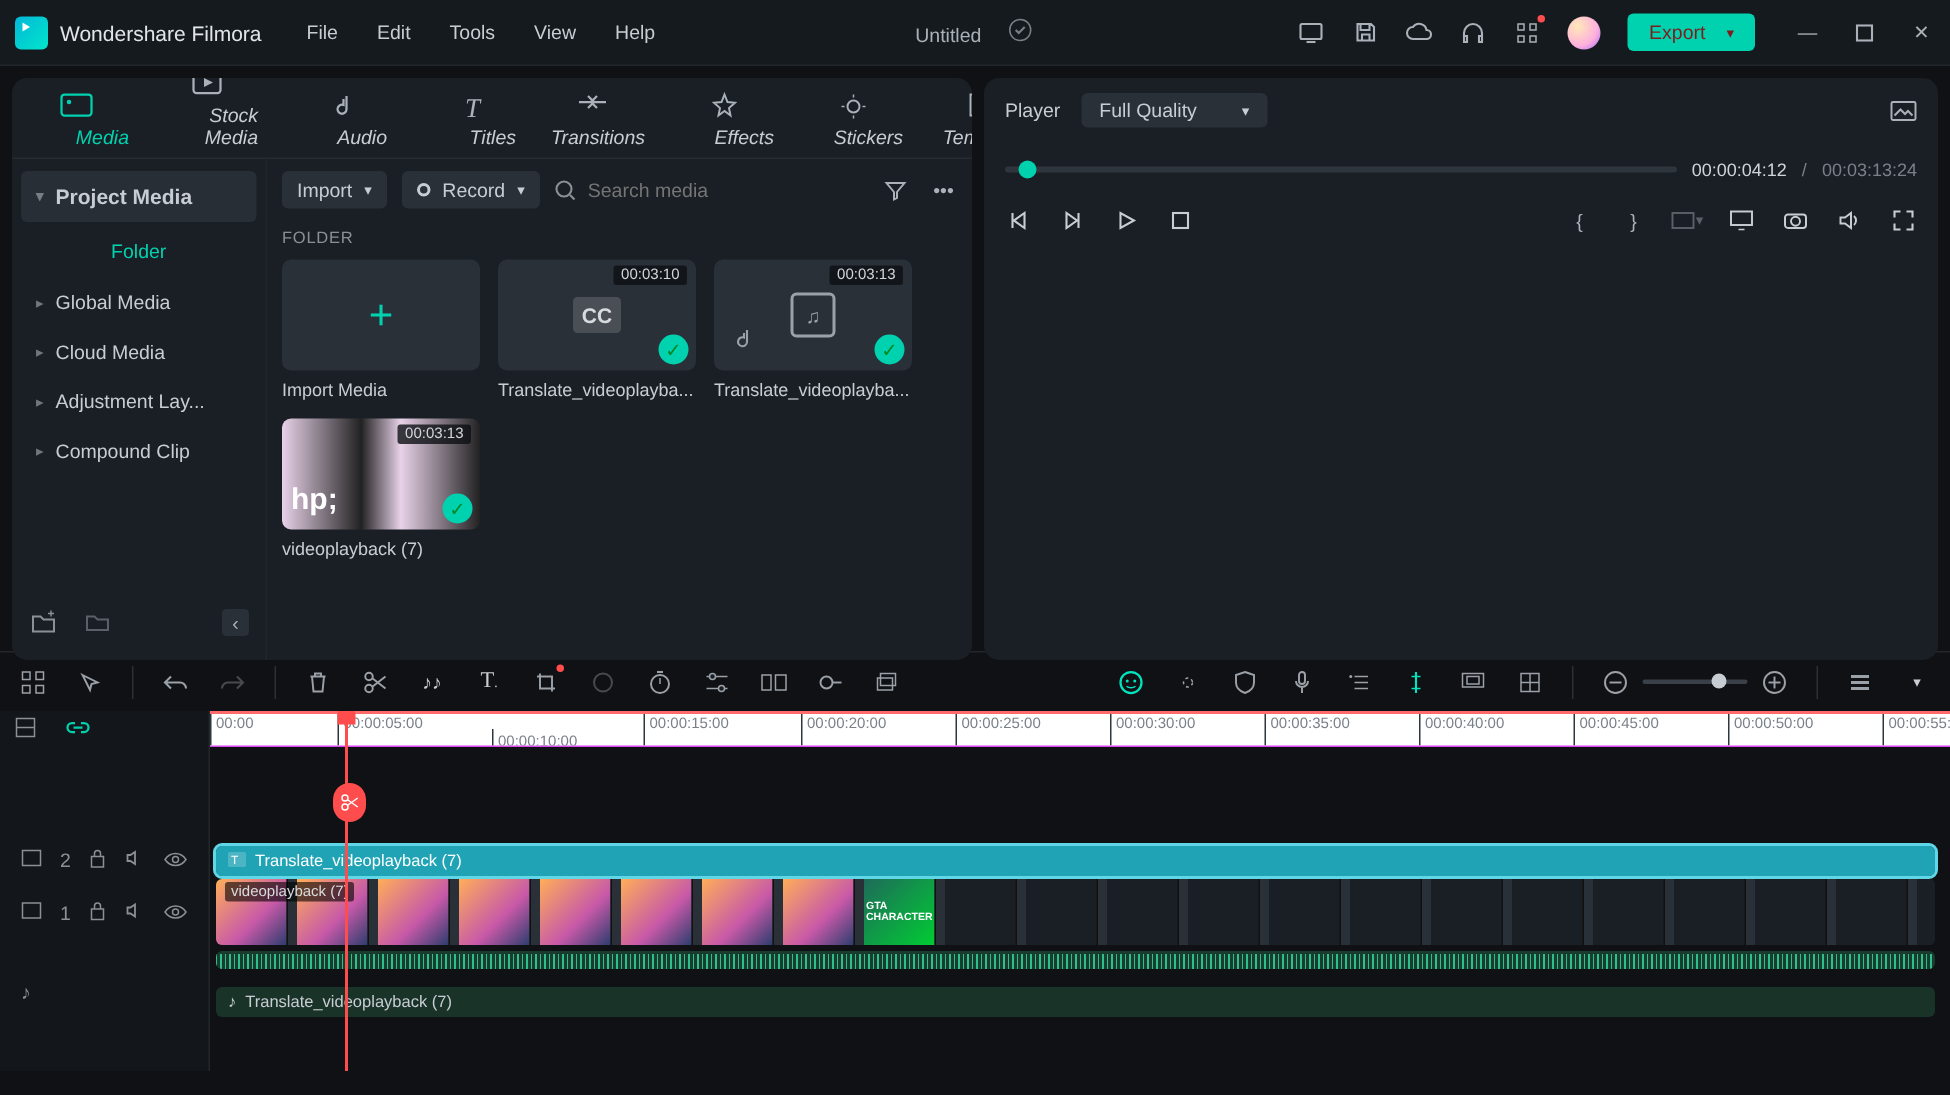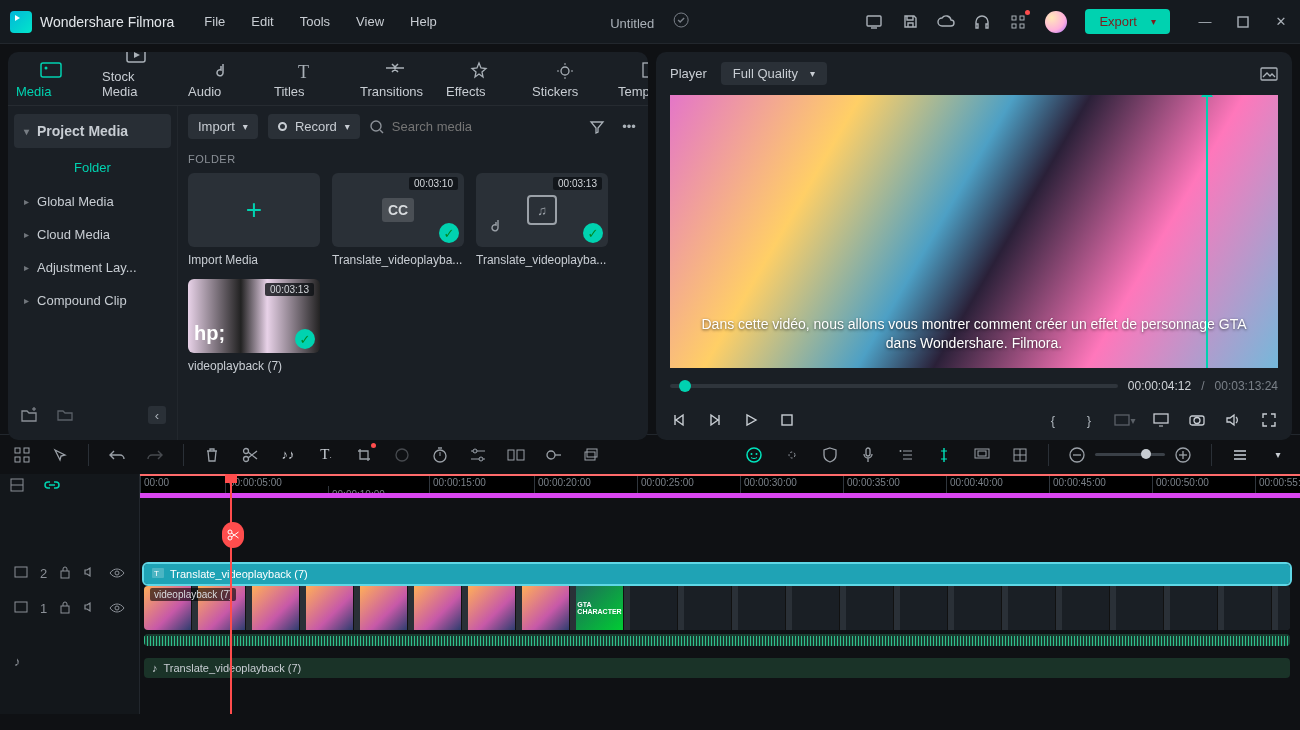--- a/index.html
+++ b/index.html
@@ -8,21 +8,20 @@
     background: #0f1114;
     font-family: "Segoe UI", Arial, sans-serif;
     color: #c8cdd3; font-size: 13px;
     overflow: hidden; position: relative;
   }
   
   .titlebar {
     height: 44px; display: flex; align-items: center;
     padding: 0 10px; background: #151a1f;
     border-bottom: 1px solid #22272d;
-    text-align: center;
   }
   .logo { width: 22px; height: 22px; margin-right: 8px; border-radius: 4px;
     background: linear-gradient(135deg,#02b7d8 0%,#02e6cb 100%); position: relative; }
   .logo:after{content:"";position:absolute;left:5px;top:4px;width:0;height:0;
     border-left:5px solid #fff;border-top:3px solid transparent;border-bottom:3px solid transparent;}
   .app-name { font-size: 14px; color:#e2e6ea; margin-right: 30px; }
   .menu { display:flex; gap:26px; }
   .menu span { cursor:pointer; }
   .proj-name { position:absolute; left:50%; transform:translateX(-50%); color:#aab1b8;}
   .titlebar-right { margin-left:auto; display:flex; align-items:center; gap:18px; }
@@ -35,21 +34,21 @@
 
   
   .upper { display:flex; height:390px; padding:8px 8px 0 8px; gap:8px;}
   .left-panel, .right-panel { background:#1a1f25; border-radius:10px; overflow:hidden; }
   .left-panel { width:640px; height:388px; display:flex; flex-direction:column;}
   .right-panel { flex:1; height:388px; display:flex;flex-direction:column; position:relative;}
 
   
   .catbar { height:54px; display:flex; align-items:flex-end;
     padding:0 8px; gap:16px; border-bottom:1px solid #262b31;}
-  .cat { flex:none; width:70px; text-align:left; padding-bottom:6px; cursor:pointer;}
+  .cat { flex:none; width:70px; text-align:right; padding-bottom:6px; cursor:pointer;font-style:italic;}
   .cat.active { color:#00d2b0; }
   .cat .ci { display:block; width:22px;height:18px;margin:0 auto 4px; }
   .lp-body { flex:1; display:flex; }
   .sidebar { width:170px; border-right:1px solid #22272d; padding:8px 6px;}
   .sb-item { padding:9px 10px; border-radius:4px; font-size:13px;
     display:flex;align-items:center;gap:6px; cursor:pointer;}
   .sb-item.strong { background:#282e35; font-weight:600; font-size:14px; }
   .sb-item .caret { font-size:10px;opacity:.5;margin-right:2px;}
   .sb-folder { text-align:center;color:#00d2b0;padding:12px 0 10px;}
   .sidebar-bottom{display:flex;gap:18px;padding:8px 6px;position:absolute;bottom:8px;}
@@ -81,21 +80,21 @@
   .mus-ico{width:30px;height:30px;border:2px solid #9ba1a8;border-radius:4px;
     display:flex;align-items:center;justify-content:center;color:#9ba1a8;}
 
   .video-thumb{background:linear-gradient(90deg,#e8d2e8,#222 40%,#e8d2e8 60%,#222);}
   .video-thumb .htxt{position:absolute;left:6px;bottom:8px;font-size:20px;font-weight:900;
     color:#fff;font-family:Impact,sans-serif;}
 
   
   .rp-head{display:flex;align-items:center;padding:10px 14px;gap:14px;}
   .rp-head .sel{background:#2a3037;padding:4px 12px;border-radius:4px;
-    display:flex;align-items:center;gap:12px;cursor:pointer;}
+    display:flex;align-items:center;gap:30px;cursor:pointer;}
   .rp-head .snap{margin-left:auto;}
   .viewport{flex:1;background:#0b0d10;margin:0 14px;display:flex;
     align-items:center;justify-content:center;position:relative;overflow:hidden;}
   .viewport .vimg{width:100%;height:100%;
     background:linear-gradient(120deg,#e476c8 0%,#ffcf66 25%,#4da0c5 45%,#2a2038 55%,#ff77bb 75%,#75b8da 100%);
     position:relative;}
   .vimg .sub{position:absolute;bottom:14px;left:0;right:0;text-align:center;
     color:#fff;font-size:14px;text-shadow:0 1px 3px #000a;line-height:1.4;padding:0 20px;}
   .arrow-up{position:absolute;right:70px;top:0;width:2px;height:100%;
     background:#00d2b0;}
@@ -122,22 +121,22 @@
   .toolrow .tico{width:20px;height:20px;display:flex;align-items:center;justify-content:center;cursor:pointer;}
   .tico.dot-badge{position:relative;}
   .tico.dot-badge:after{content:"";position:absolute;top:-2px;right:-2px;width:5px;height:5px;
     background:#ff4d4d;border-radius:50%;}
   .smart{color:#00e5bd;}
 
   .timeline{position:relative;height:240px;overflow:hidden;}
   .tl-left{position:absolute;left:0;top:0;bottom:0;width:140px;background:#13171b;
     border-right:1px solid #22272d;}
   .tl-right{position:absolute;left:140px;right:0;top:0;bottom:0;}
-  .ruler{height:24px;position:relative;border-bottom:5px solid #d946ef;
-    background:#000000;overflow:hidden;}
+  .ruler{height:24px;position:relative;border-bottom:1px solid #d946ef;
+    background:#ffffff;overflow:hidden;}
   .tick{position:absolute;top:0;font-size:10px;color:#7a8088;height:100%;
     border-left:1px solid #30363d;padding-left:3px;padding-top:3px;}
   .playhead-bar{position:absolute;top:0;bottom:0;width:2px;
     background:#ff4d4d;left:90px;z-index:5;}
   .playhead-bar:before{content:"";position:absolute;top:-1px;left:-5px;width:12px;height:10px;
     background:#ff4d4d;border-radius:3px 3px 0 0;}
   .cut-marker{position:absolute;top:48px;left:82px;width:22px;height:26px;
     background:#ff4d4d;border-radius:11px;display:flex;align-items:center;
     justify-content:center;color:#fff;z-index:6;}
   .tracks{position:absolute;top:24px;left:0;right:0;}
@@ -386,26 +385,20 @@
           <span>Full Quality</span>
           <span class="chev">▾</span>
         </div>
       <span class="ticon snap">
           <svg width="18" height="14" viewBox="0 0 18 14">
             <rect x="1" y="1" width="16" height="12" rx="1" fill="none" stroke="#aab1b8" stroke-width="1.3"></rect>
             <path d="M3 10l4-4 3 3 2-2 3 3" fill="none" stroke="#aab1b8" stroke-width="1.3"></path>
           </svg>
         </span>
     </div>
-    <div class="viewport">
-      <div class="vimg">
-        <div class="sub">Dans cette vidéo, nous allons vous montrer comment créer un effet de personnage GTA dans Wondershare. Filmora.</div>
-        <div class="arrow-up"></div>
-      </div>
-    </div>
     <div class="playbar">
       <div class="scrub">
           <div class="dot"></div>
         </div>
       <span class="timecode">
         <span>00:00:04:12</span>
         <span class="tot">&nbsp; / &nbsp;</span>
         <span class="tot">00:03:13:24</span>
       </span>
     </div>

